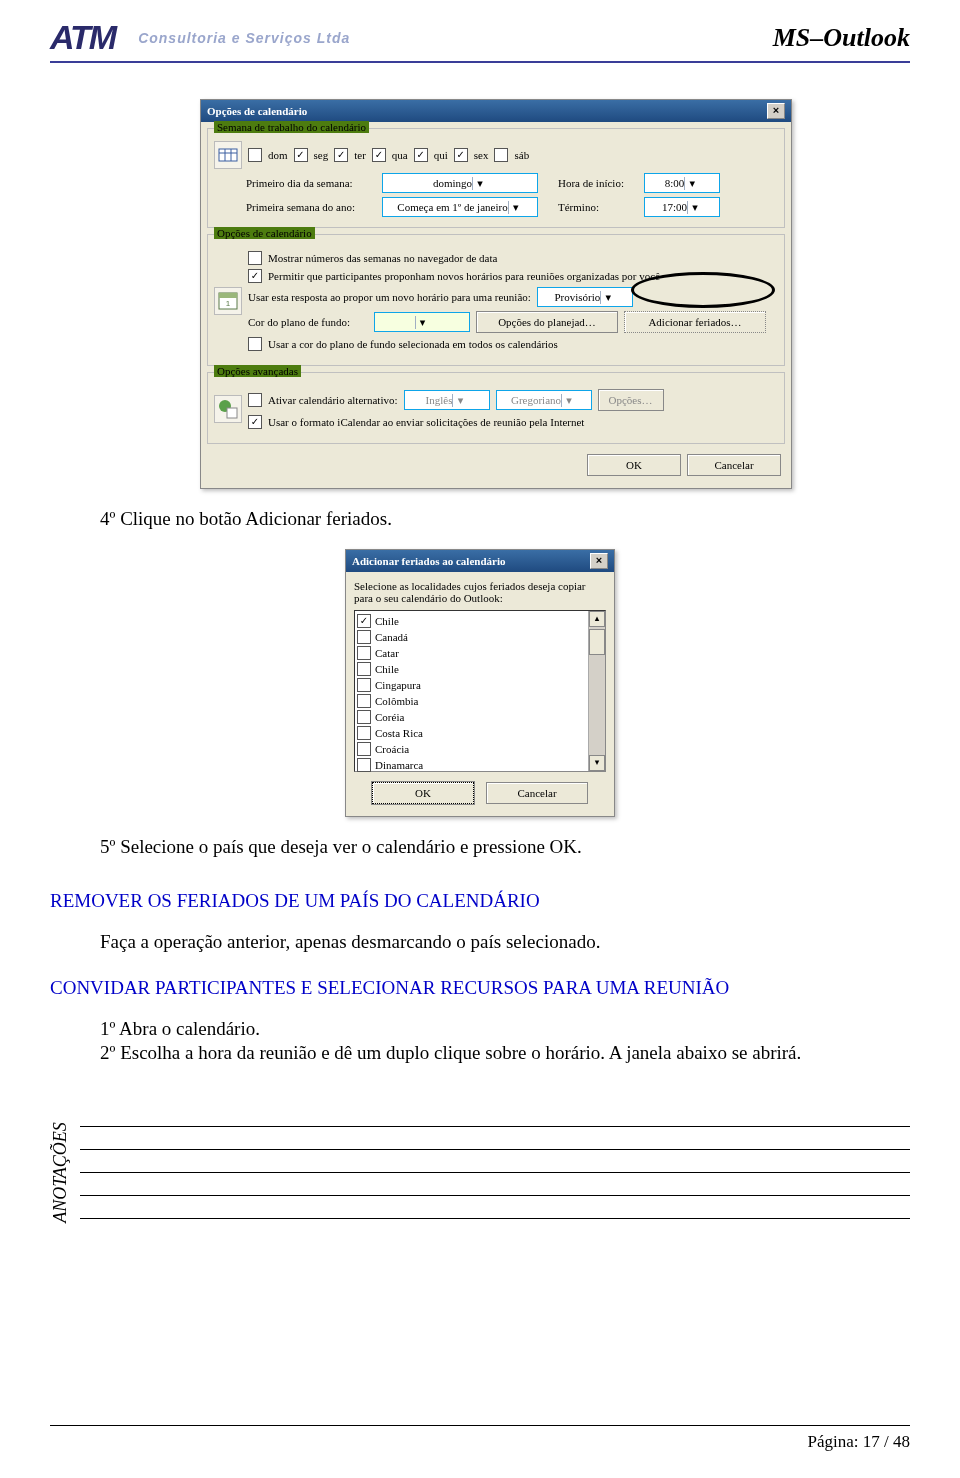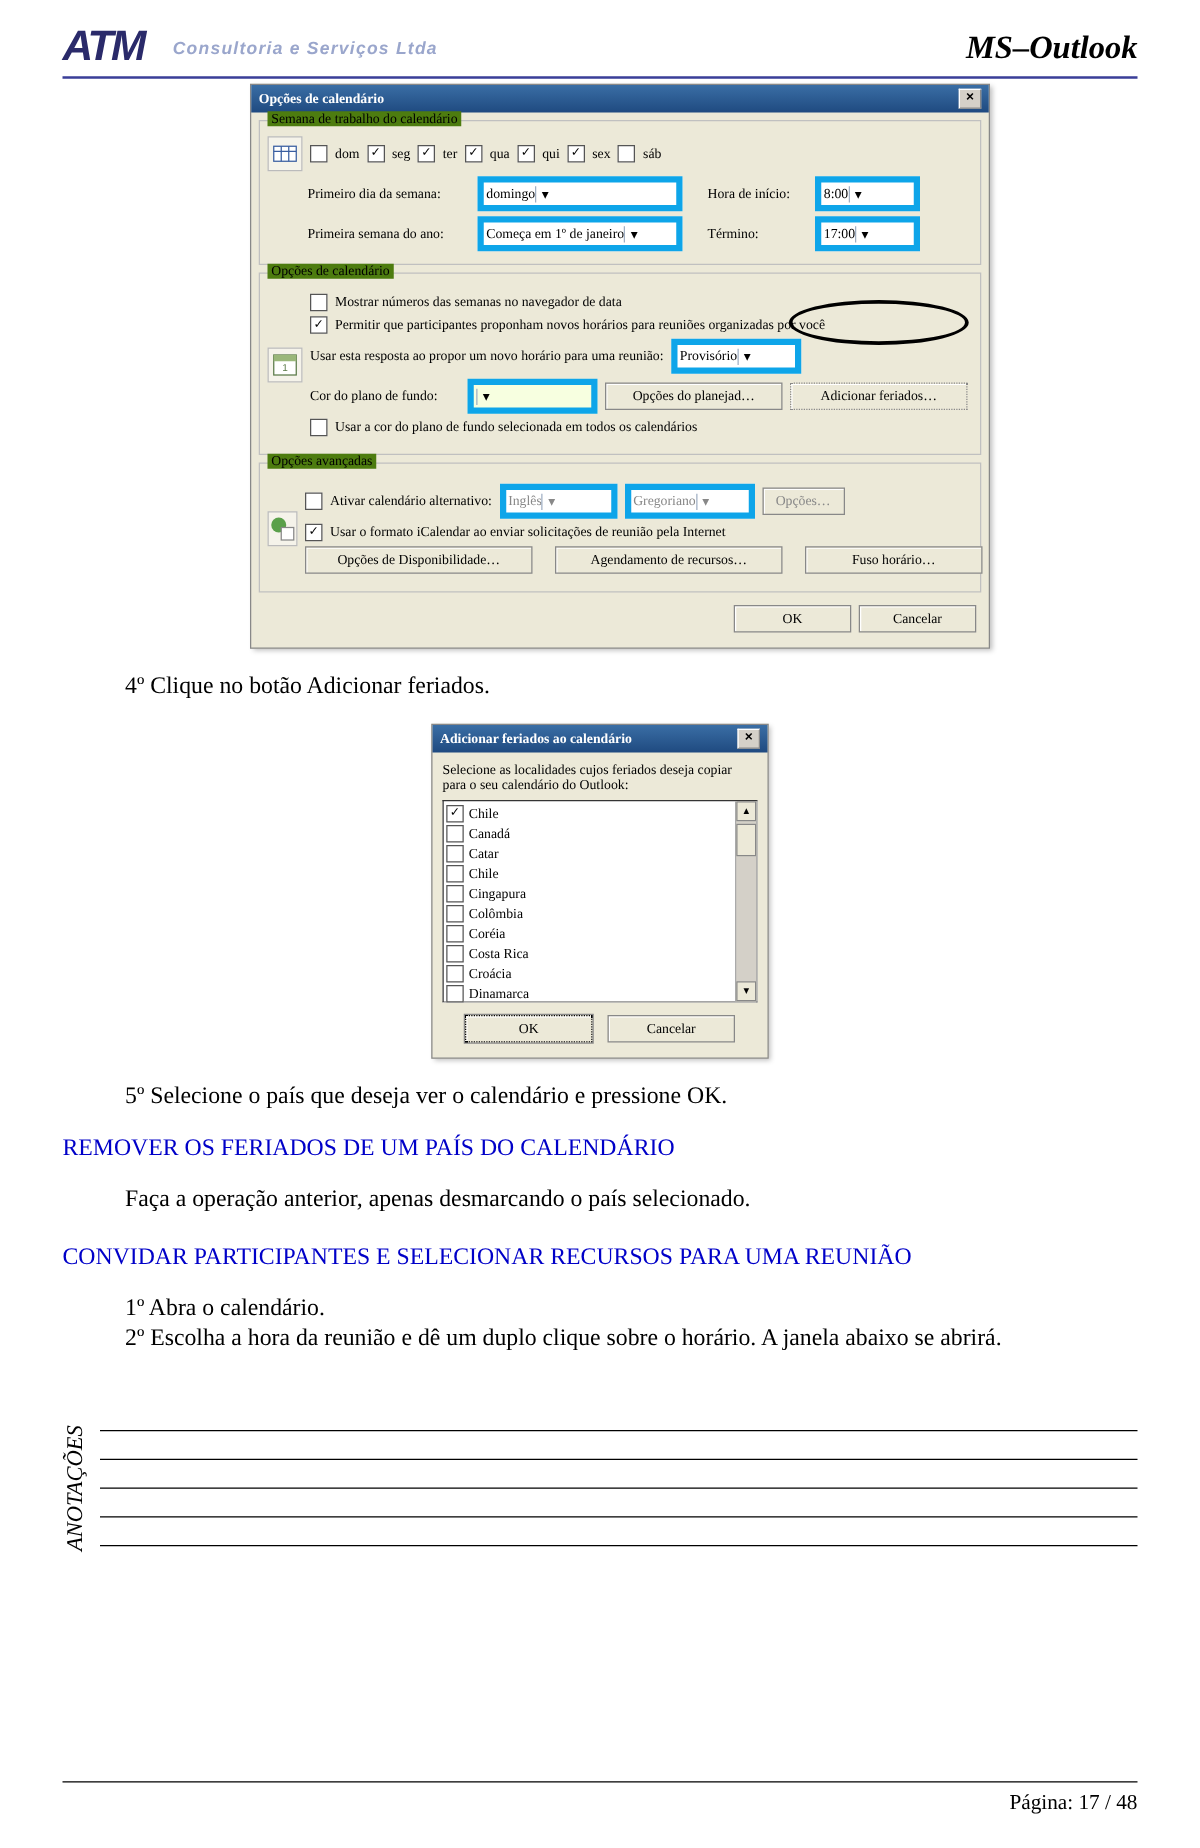--- a/index.html
+++ b/index.html
@@ -13,21 +13,21 @@
   .rule{height:2px;background:#3a3e98;margin-top:4px}
   
   .dlg{font:11px Tahoma,Arial;background:#ece9d8;border:1px solid #888;box-shadow:2px 2px 4px rgba(0,0,0,.25)}
   .titlebar{background:linear-gradient(#3a6ea5,#1f4a80);color:#fff;font:bold 11px Tahoma;padding:3px 6px;display:flex;align-items:center;justify-content:space-between}
   .xbtn{width:16px;height:14px;background:#d4d0c8;border:1px solid #fff;border-right-color:#888;border-bottom-color:#888;color:#000;font:bold 11px Arial;text-align:center;line-height:12px}
   .grp{border:1px solid #c0c0c0;margin:6px;padding:8px 6px 6px 6px;position:relative}
   .grp>legend,.grp>.lg{position:absolute;top:-8px;left:6px;background:#4d7c0f;padding:0 3px;font:11px Tahoma}
   .row{display:flex;align-items:center;gap:6px;margin:4px 0}
   .chk{width:12px;height:12px;border:1px solid #555;background:#fff;display:inline-flex;align-items:center;justify-content:center;font:10px Arial;line-height:10px}
   .lbl{font:11px Tahoma}
-  .dd{height:18px;border:5px solid #0ea5e9;background:#fff;display:inline-flex;align-items:center;justify-content:flex-start;padding:0 2px;font:11px Tahoma}
+  .dd{height:18px;border:1px solid #0ea5e9;background:#fff;display:inline-flex;align-items:center;justify-content:center;padding:0 2px;font:11px Tahoma}
   .dd .ar{width:14px;border-left:1px solid #a0afc3;text-align:center}
   .btn{height:20px;border:1px solid #888;background:#ece9d8;font:11px Tahoma;padding:0 10px;display:inline-flex;align-items:center;justify-content:center;box-shadow:inset 1px 1px #fff}
   .ico{width:26px;height:26px;display:inline-flex;align-items:center;justify-content:center;border:1px solid #bbb;background:#f5f3ea}
   .hl-oval{position:absolute;border:3px solid #000;border-radius:50%;pointer-events:none}
   
   .listwrap{border:1px inset #888;background:#fff;height:160px;display:flex}
   .listul{list-style:none;margin:0;padding:2px;flex:1}
   .listul li{display:flex;align-items:center;gap:4px;font:11px Tahoma;padding:1px 0}
   .sc{width:16px;background:#d4d0c8;display:flex;flex-direction:column;justify-content:space-between;align-items:center;border-left:1px solid #aaa}
   .sc .sb{width:14px;height:14px;border:1px solid #888;background:#ece9d8;font:9px Arial;text-align:center;line-height:12px}
@@ -52,21 +52,21 @@
 
   <div class="hdr">
     <div class="logo">
       <span class="logo-mark">ATM</span>
       <span class="logo-tag">Consultoria e Serviços Ltda</span>
     </div>
     <div class="doc-title">MS–Outlook</div>
   </div>
   <div class="rule"></div>
 
-  <div class="dlg" style="width:590px;margin:4px 0 16px 150px;position:relative">
+  <div class="dlg" style="width:590px;margin:36px 0 16px 150px;position:relative">
     <div class="titlebar">
       <span>Opções de calendário</span>
       <span class="xbtn">×</span>
     </div>
 
     <div class="grp">
       <span class="lg">Semana de trabalho do calendário</span>
       <div class="row">
         <span class="ico">
           <svg width="20" height="16">
@@ -180,25 +180,20 @@
             <span class="dd" style="width:90px;color:#888">
                 <span>Gregoriano</span>
                 <span class="ar">▾</span>
               </span>
             <span class="btn" style="color:#888">Opções…</span>
           </div>
           <div class="row">
               <span class="chk">✓</span>
               <span class="lbl">Usar o formato iCalendar ao enviar solicitações de reunião pela Internet</span>
             </div>
-          <div class="row" style="gap:18px">
-            <span class="btn" style="width:160px">Opções de Disponibilidade…</span>
-            <span class="btn" style="width:160px">Agendamento de recursos…</span>
-            <span class="btn" style="width:120px">Fuso horário…</span>
-          </div>
         </div>
       </div>
     </div>
 
     <div class="row" style="justify-content:flex-end;padding:4px 10px 8px">
       <span class="btn" style="width:72px">OK</span>
       <span class="btn" style="width:72px">Cancelar</span>
     </div>
 
     <span class="hl-oval" style="top:172px;right:16px;width:138px;height:30px"></span>
@@ -266,21 +261,21 @@
       </div>
       <div class="row" style="justify-content:center;margin-top:10px;gap:12px">
         <span class="btn" style="width:80px;border:1px dotted #000;outline:1px solid #888">OK</span>
         <span class="btn" style="width:80px">Cancelar</span>
       </div>
     </div>
   </div>
 
   <p class="body indent">5º Selecione o país que deseja ver o calendário e pressione OK.</p>
 
-  <p class="body link" style="margin-top:20px">REMOVER OS FERIADOS DE UM PAÍS DO CALENDÁRIO</p>
+  <p class="body link" style="margin-top:32px">REMOVER OS FERIADOS DE UM PAÍS DO CALENDÁRIO</p>
   <p class="body indent">Faça a operação anterior, apenas desmarcando o país selecionado.</p>
 
   <p class="body link" style="margin-top:24px">CONVIDAR PARTICIPANTES E SELECIONAR RECURSOS PARA UMA REUNIÃO</p>
   <p class="body indent" style="margin-bottom:0">1º Abra o calendário.</p>
   <p class="body indent" style="margin-top:2px">2º Escolha a hora da reunião e dê um duplo clique sobre o horário. A janela abaixo se abrirá.</p>
 
   <div class="annobox">
     <div class="anlab">ANOTAÇÕES</div>
     <div class="lines">
       <div></div>

